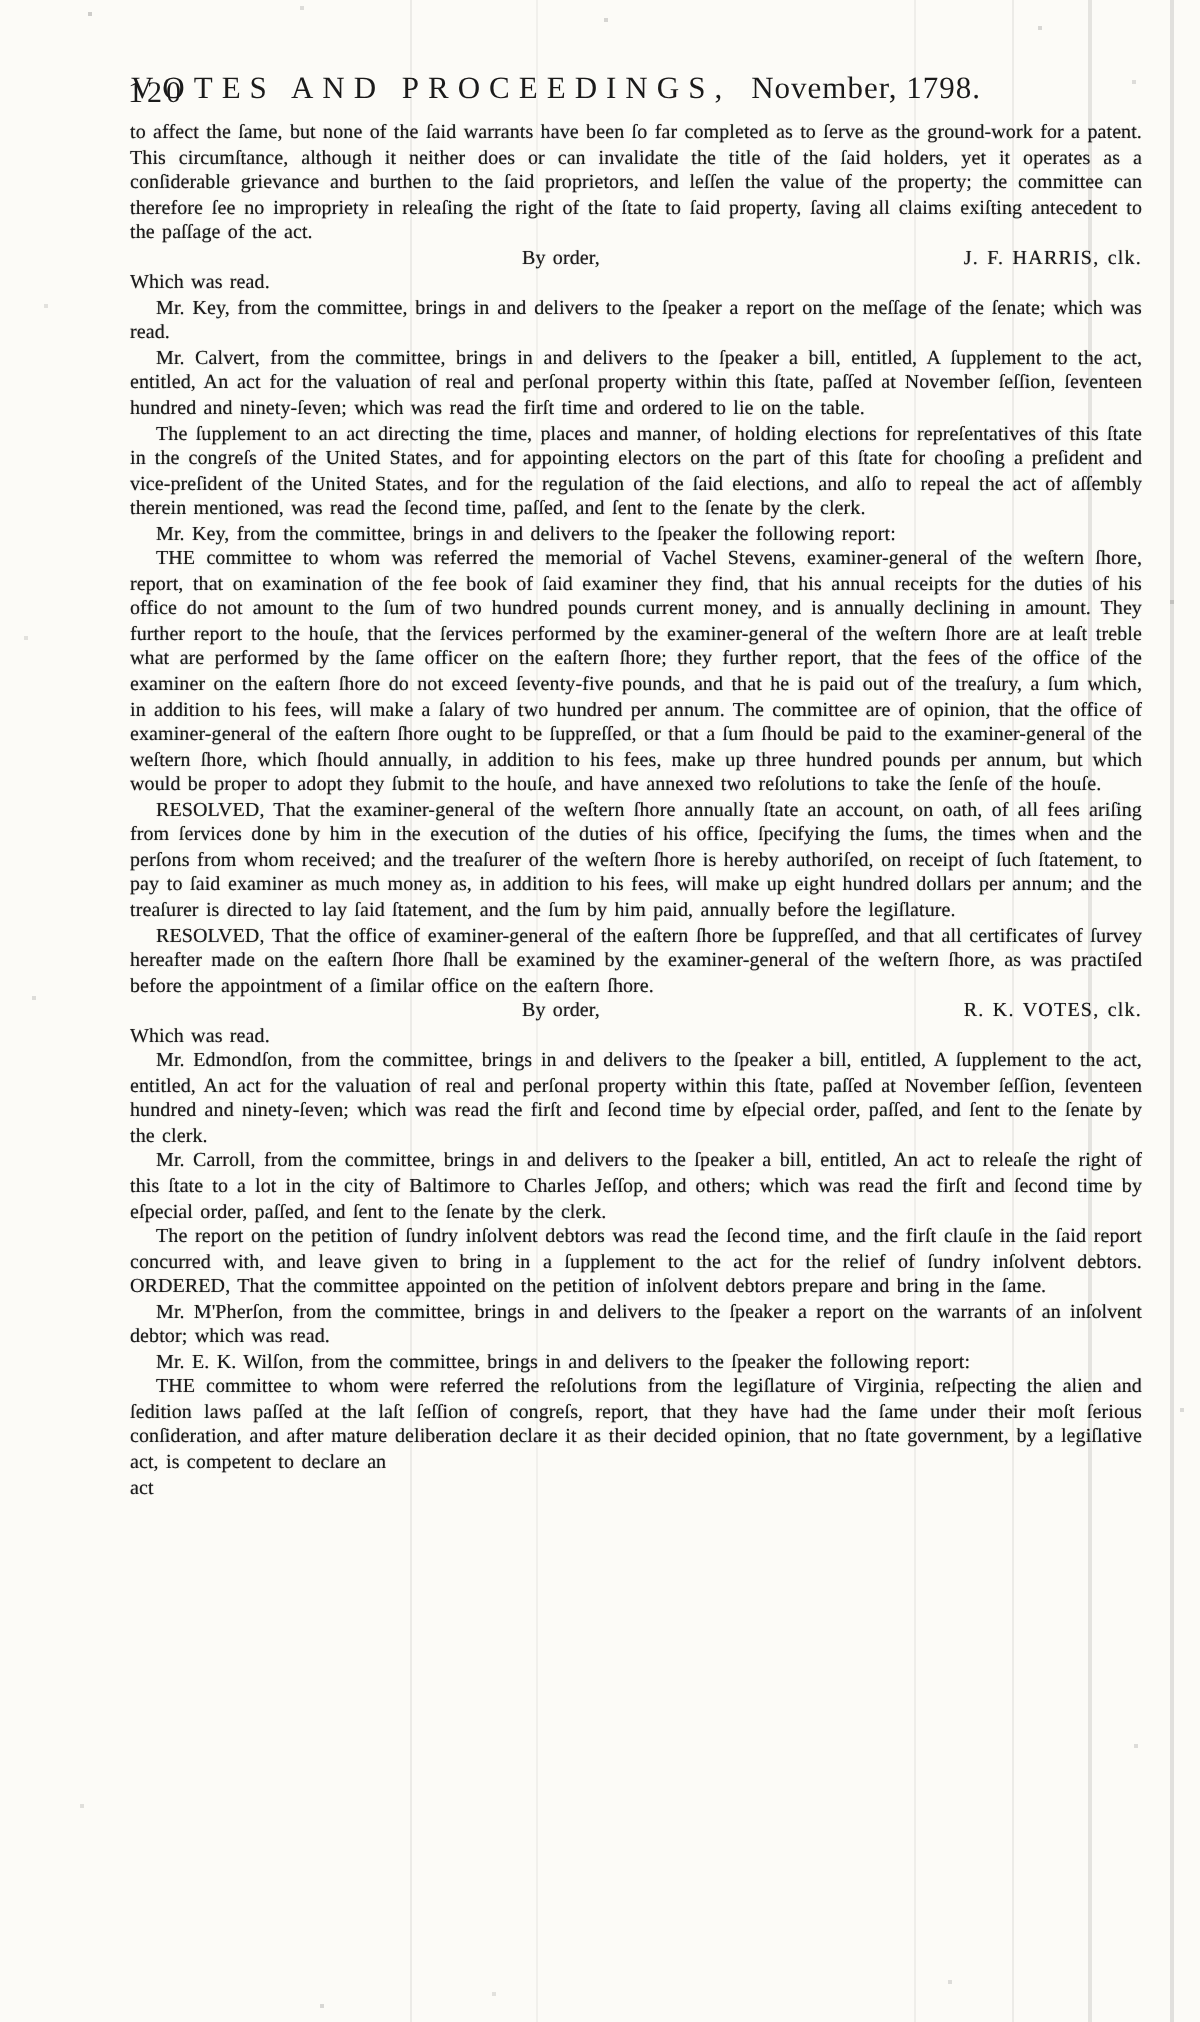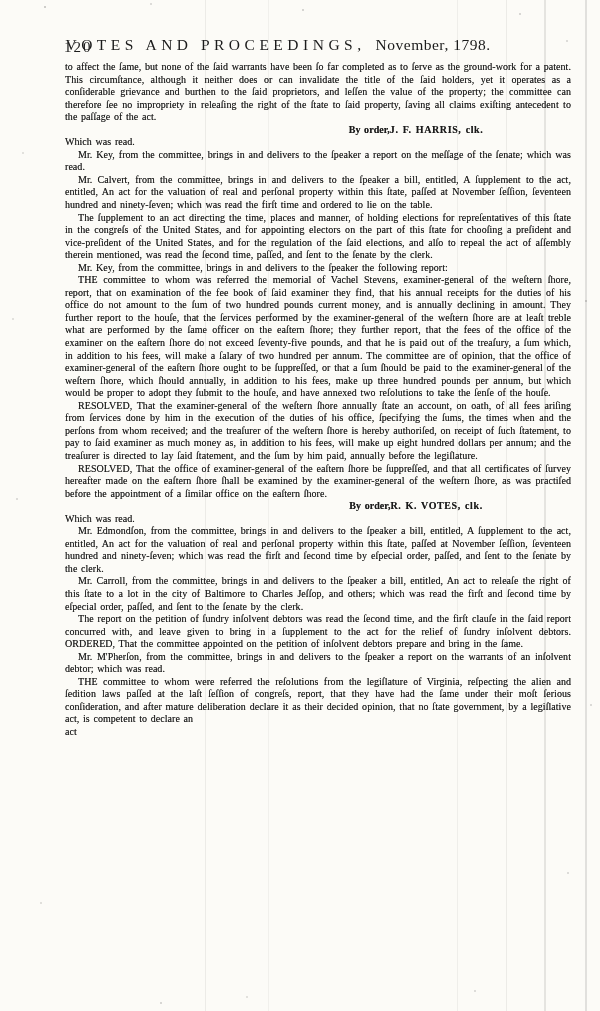--- a/index.html
+++ b/index.html
@@ -41,21 +41,21 @@
   .title-date{font-size:15.5px;margin-left:6px;letter-spacing:0.5px;}
   .text-block{
     position:absolute;left:65px;top:61px;width:506px;
     font-size:10px;line-height:12.55px;
     text-align:justify;
     word-spacing:1.1px;letter-spacing:0.05px;
     text-shadow:0 0 0.45px rgba(35,35,35,0.65);
   }
   .para{margin:0;}
   .para.indent{text-indent:13px;}
-  .signoff{display:flex;justify-content:center;padding-left:196px;font-weight:bold;}
+  .signoff{display:flex;justify-content:space-between;padding-left:196px;}
   .signoff .name{letter-spacing:0.6px;}
   .catchword{text-align:left;padding-right:10px;}
 </style>
 </head>
 <body>
 
 <div class="page">
   <div class="fold f1"></div>
   <div class="fold f2"></div>
   <div class="fold f3"></div>
@@ -88,16 +88,17 @@
       <p class="para indent">RESOLVED, That the office of examiner-general of the eaſtern ſhore be ſuppreſſed, and that all certificates of ſurvey hereafter made on the eaſtern ſhore ſhall be examined by the examiner-general of the weſtern ſhore, as was practiſed before the appointment of a ſimilar office on the eaſtern ſhore.</p>
       <div class="signoff">
         <span>By order,</span>
         <span class="name">R. K. VOTES, clk.</span>
       </div>
       <p class="para">Which was read.</p>
       <p class="para indent">Mr. Edmondſon, from the committee, brings in and delivers to the ſpeaker a bill, entitled, A ſupplement to the act, entitled, An act for the valuation of real and perſonal property within this ſtate, paſſed at November ſeſſion, ſeventeen hundred and ninety-ſeven; which was read the firſt and ſecond time by eſpecial order, paſſed, and ſent to the ſenate by the clerk.</p>
       <p class="para indent">Mr. Carroll, from the committee, brings in and delivers to the ſpeaker a bill, entitled, An act to releaſe the right of this ſtate to a lot in the city of Baltimore to Charles Jeſſop, and others; which was read the firſt and ſecond time by eſpecial order, paſſed, and ſent to the ſenate by the clerk.</p>
       <p class="para indent">The report on the petition of ſundry inſolvent debtors was read the ſecond time, and the firſt clauſe in the ſaid report concurred with, and leave given to bring in a ſupplement to the act for the relief of ſundry inſolvent debtors.  ORDERED, That the committee appointed on the petition of inſolvent debtors prepare and bring in the ſame.</p>
       <p class="para indent">Mr. M'Pherſon, from the committee, brings in and delivers to the ſpeaker a report on the warrants of an inſolvent debtor; which was read.</p>
+      <p class="para indent">Mr. E. K. Wilſon, from the committee, brings in and delivers to the ſpeaker the following report:</p>
       <p class="para indent">THE committee to whom were referred the reſolutions from the legiſlature of Virginia, reſpecting the alien and ſedition laws paſſed at the laſt ſeſſion of congreſs, report, that they have had the ſame under their moſt ſerious conſideration, and after mature deliberation declare it as their decided opinion, that no ſtate government, by a legiſlative act, is competent to declare an</p>
       <div class="catchword">act</div>
     </div>
 </div>
 
 </body></html>

